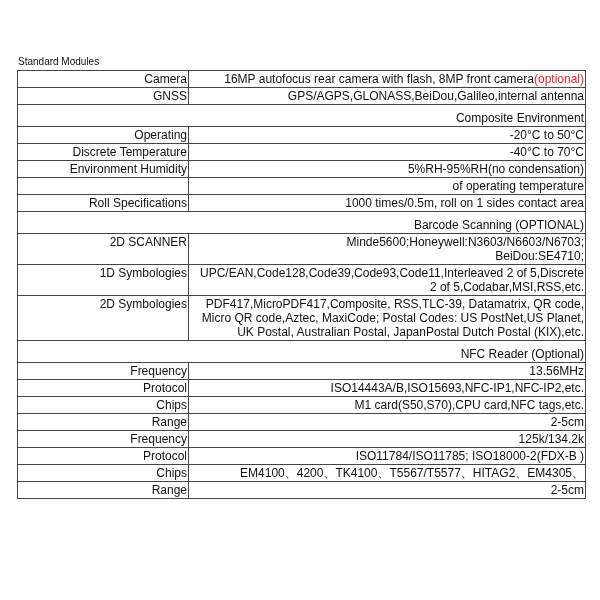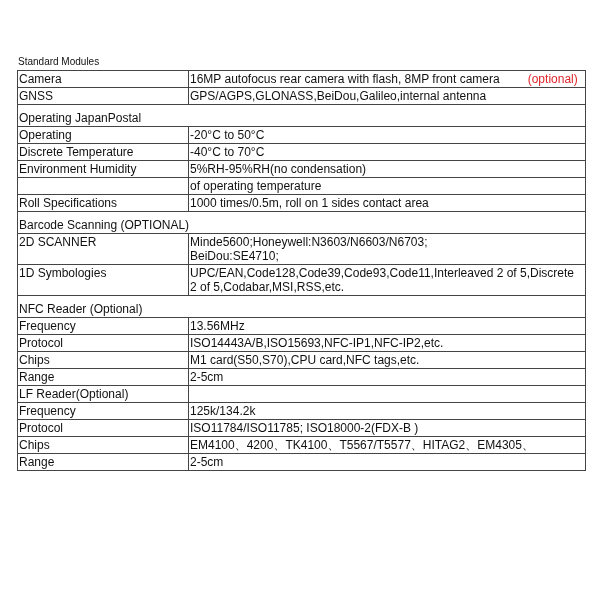--- a/index.html
+++ b/index.html
@@ -1,43 +1,43 @@
 <!DOCTYPE html>
 <html><head>
 <meta charset="utf-8">
 <style>
   html, body { margin: 0; padding: 0; background: #ffffff; }
   body { width: 600px; height: 600px; position: relative; overflow: hidden;
          font-family: "Liberation Sans", sans-serif; color: #111; }
   .page-title { position: absolute; left: 18px; top: 55px; font-size: 10px; line-height: 14px; }
   table.spec { position: absolute; left: 17px; top: 70px; width: 569px;
-               border-collapse: collapse; font-size: 12px; line-height: 14px; }
+               border-collapse: collapse; font-size: 12px; line-height: 14px; text-align: right; }
   table.spec td { border: 1px solid #444; padding: 1px 1px 1px 1px; vertical-align: top; }
   table.spec td.label { width: 168px; }
   table.spec tr.section td { padding-top: 6px; padding-bottom: 1px; }
-  .red { color: #e0262b; padding-left: 28px; }
+  .red { color: #e0262b; }
 </style>
 </head>
 <body>
 
 <div class="page-title">Standard Modules</div>
 
 <table class="spec">
   <tbody>
     <tr>
       <td class="label">Camera</td>
       <td><span>16MP autofocus rear camera with flash, 8MP front camera</span><span class="red">(optional)</span></td>
     </tr>
     <tr>
       <td class="label">GNSS</td>
       <td>GPS/AGPS,GLONASS,BeiDou,Galileo,internal antenna</td>
     </tr>
 
     <tr class="section">
-      <td colspan="2">Operating JapanPostal</td>
+      <td colspan="2">Composite Environment</td>
     </tr>
     <tr>
       <td class="label">Operating</td>
       <td>-20°C to 50°C</td>
     </tr>
     <tr>
       <td class="label">Discrete Temperature</td>
       <td>-40°C to 70°C</td>
     </tr>
     <tr>
@@ -60,20 +60,24 @@
       <td class="label">2D SCANNER</td>
       <td>
           <div>Minde5600;Honeywell:N3603/N6603/N6703;</div>
           <div>BeiDou:SE4710;</div>
         </td>
     </tr>
     <tr>
       <td class="label">1D Symbologies</td>
       <td>UPC/EAN,Code128,Code39,Code93,Code11,Interleaved 2 of 5,Discrete 2 of 5,Codabar,MSI,RSS,etc.</td>
     </tr>
+    <tr>
+      <td class="label">2D Symbologies</td>
+      <td>PDF417,MicroPDF417,Composite, RSS,TLC-39, Datamatrix, QR code, Micro QR code,Aztec, MaxiCode; Postal Codes: US PostNet,US Planet, UK Postal, Australian Postal, JapanPostal Dutch Postal (KIX),etc.</td>
+    </tr>
 
     <tr class="section">
       <td colspan="2">NFC Reader (Optional)</td>
     </tr>
     <tr>
       <td class="label">Frequency</td>
       <td>13.56MHz</td>
     </tr>
     <tr>
       <td class="label">Protocol</td>
@@ -82,24 +86,20 @@
     <tr>
       <td class="label">Chips</td>
       <td>M1 card(S50,S70),CPU card,NFC tags,etc.</td>
     </tr>
     <tr>
       <td class="label">Range</td>
       <td>2-5cm</td>
     </tr>
 
     <tr>
-      <td class="label">LF Reader(Optional)</td>
-      <td></td>
-    </tr>
-    <tr>
       <td class="label">Frequency</td>
       <td>125k/134.2k</td>
     </tr>
     <tr>
       <td class="label">Protocol</td>
       <td>ISO11784/ISO11785; ISO18000-2(FDX-B )</td>
     </tr>
     <tr>
       <td class="label">Chips</td>
       <td>EM4100、4200、TK4100、T5567/T5577、HITAG2、EM4305、</td>

